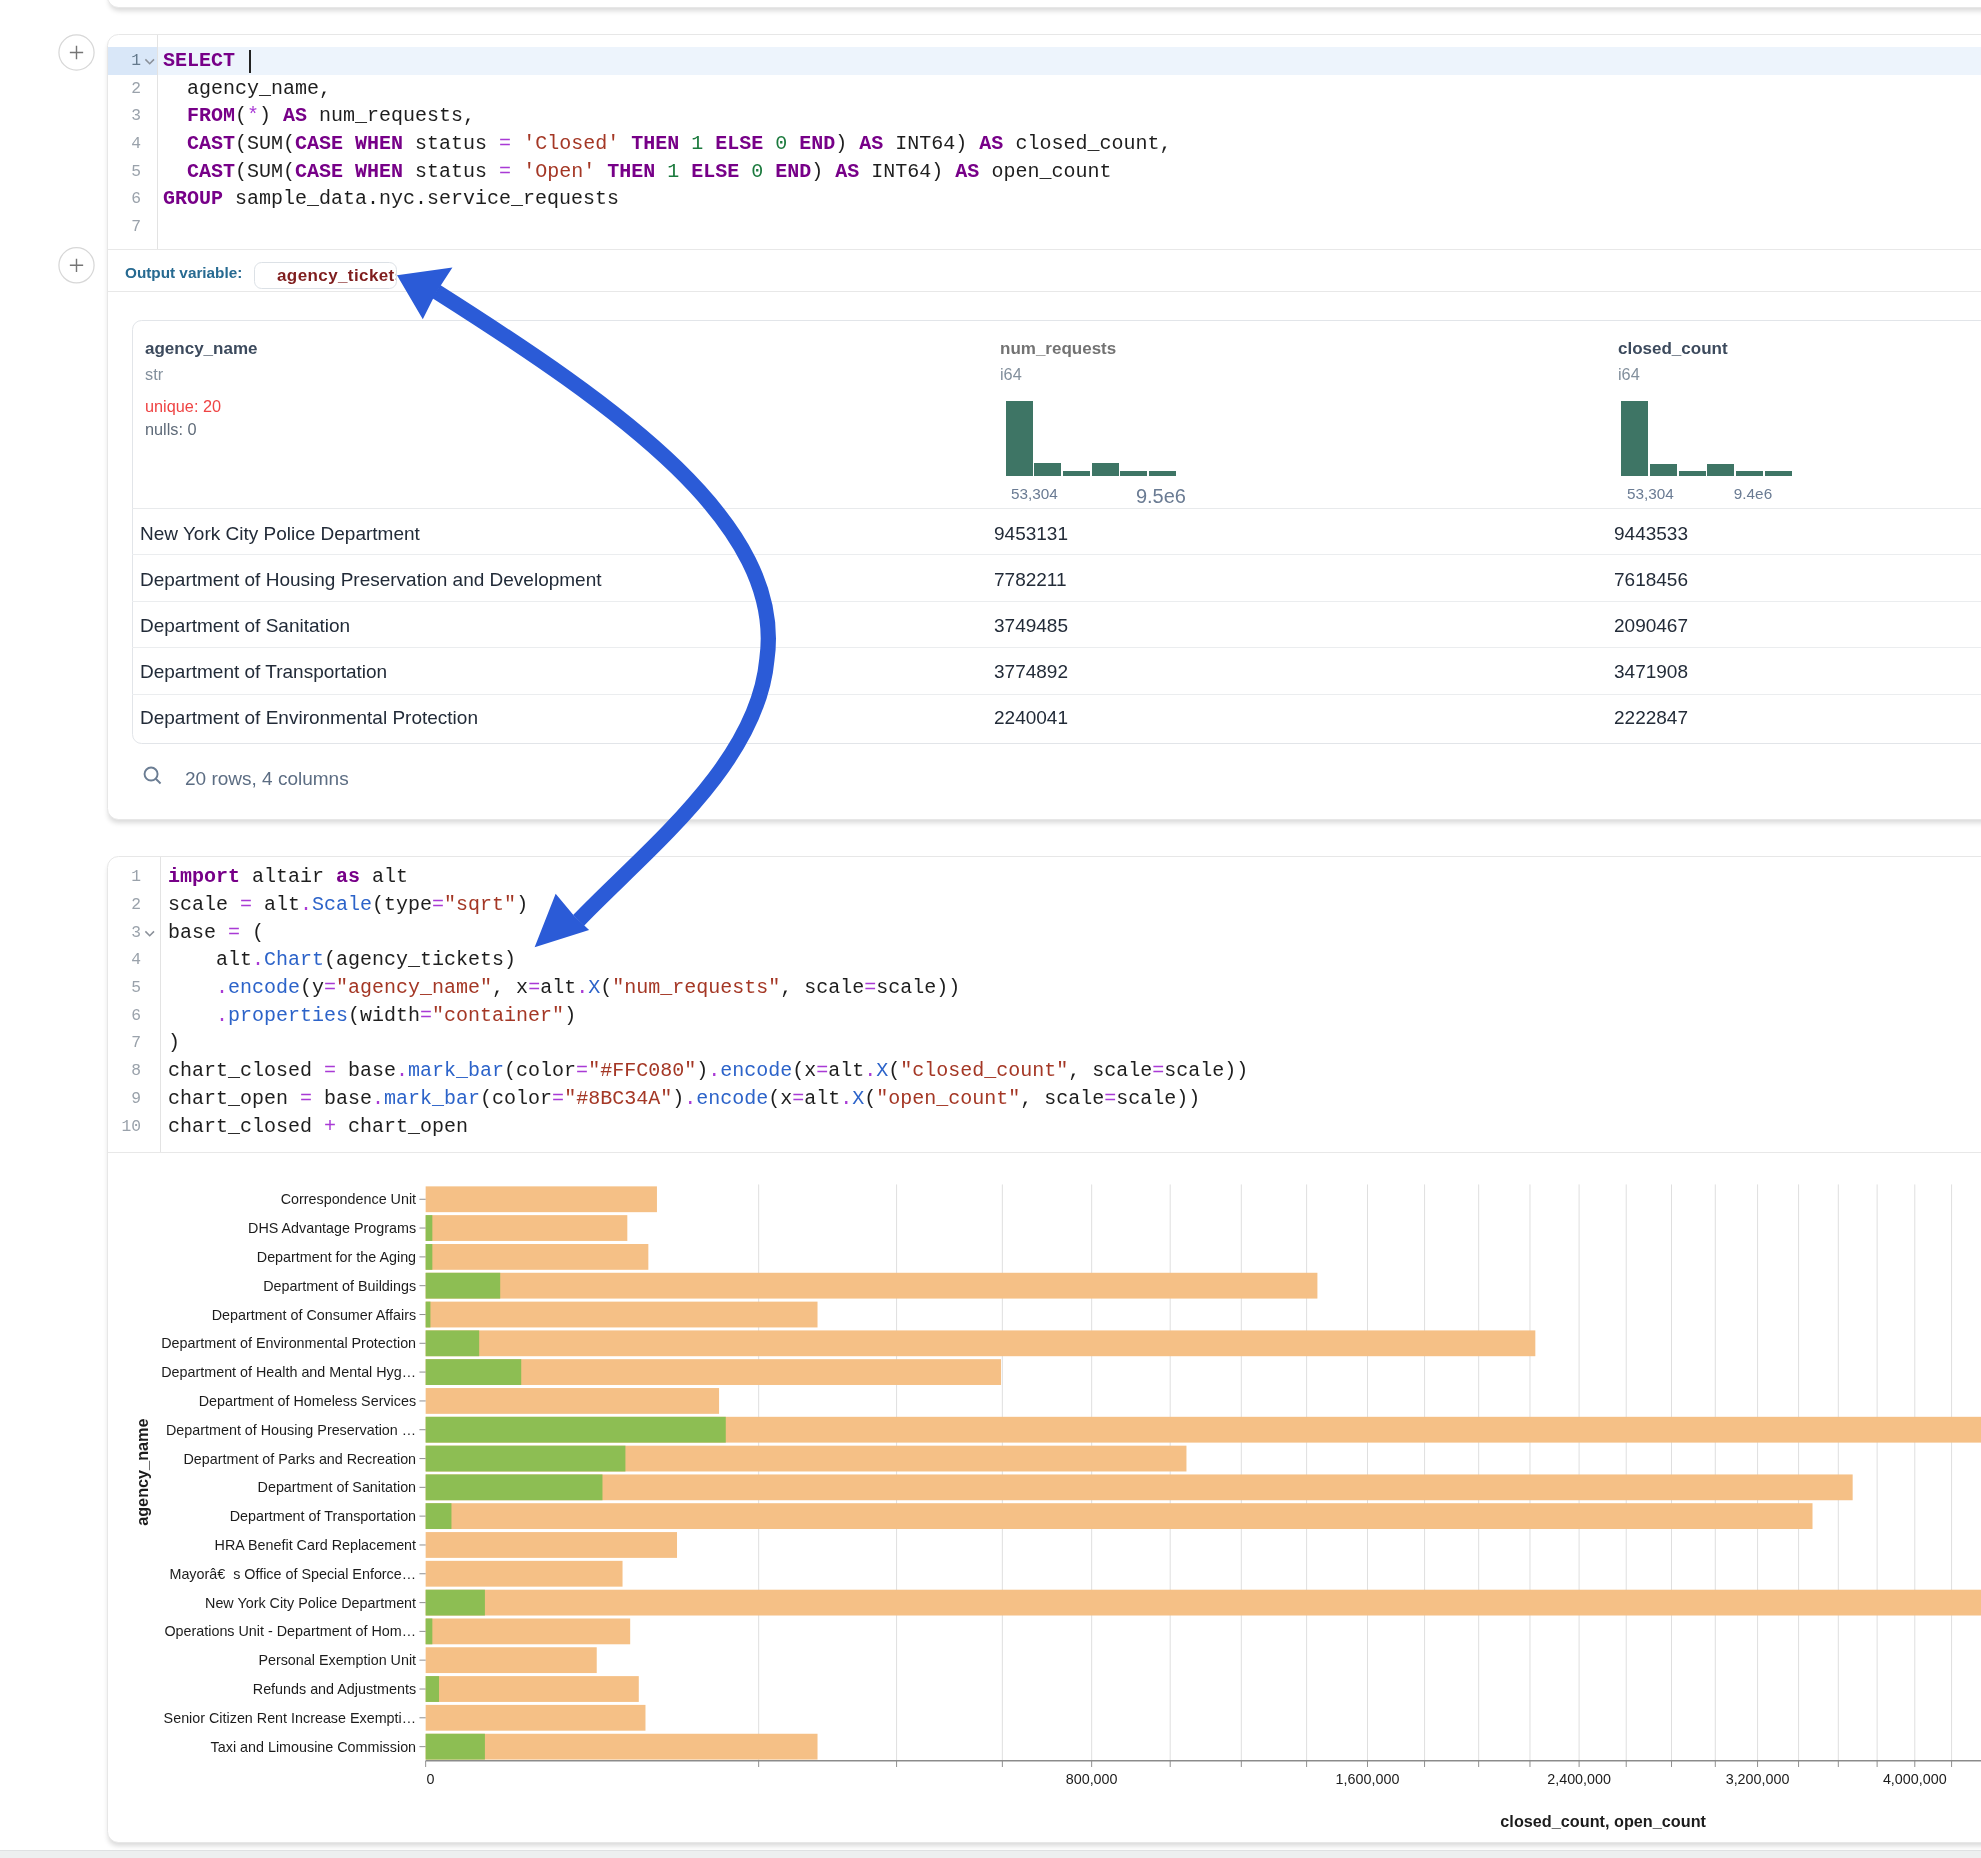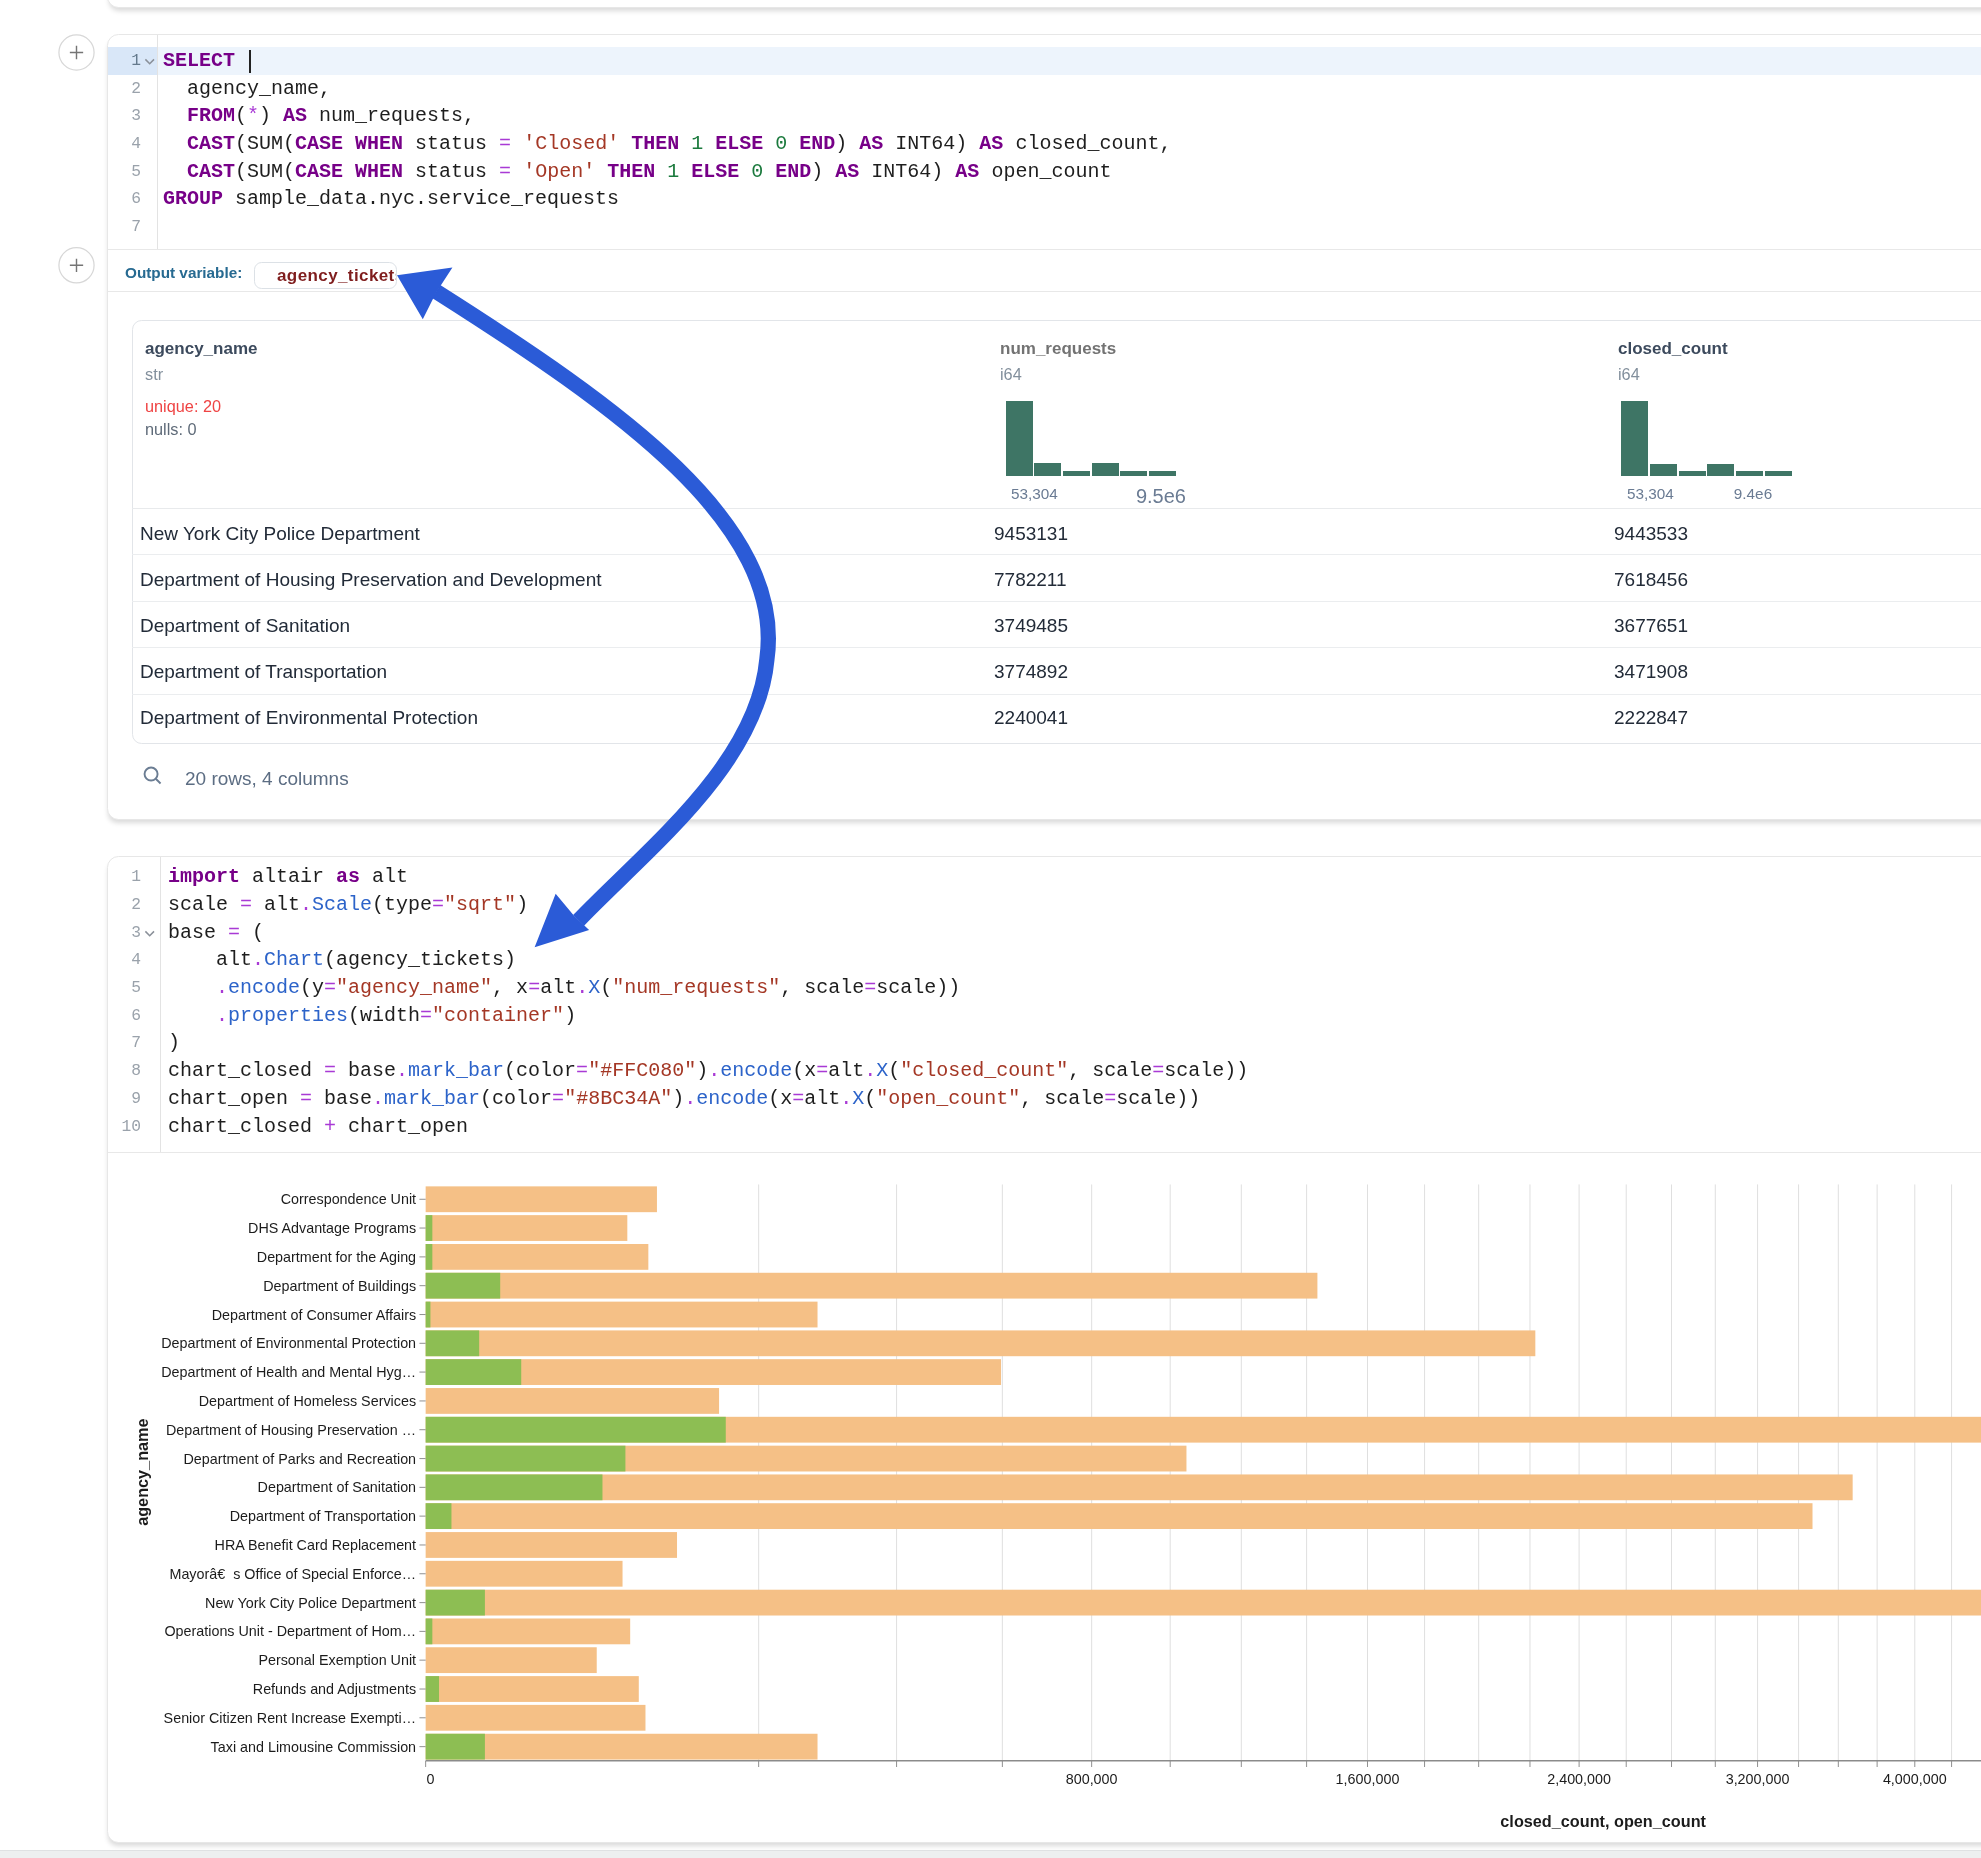--- a/index.html
+++ b/index.html
@@ -85,21 +85,21 @@
 <div class="rt" style="left:140px;top:519px">New York City Police Department</div>
 <div class="rt" style="left:994px;top:519px">9453131</div>
 <div class="rt" style="left:1614px;top:519px">9443533</div>
 <div style="position:absolute;left:132px;top:554px;width:1874px;height:1px;background:#ebedef"></div>
 <div class="rt" style="left:140px;top:565px">Department of Housing Preservation and Development</div>
 <div class="rt" style="left:994px;top:565px">7782211</div>
 <div class="rt" style="left:1614px;top:565px">7618456</div>
 <div style="position:absolute;left:132px;top:601px;width:1874px;height:1px;background:#ebedef"></div>
 <div class="rt" style="left:140px;top:611px">Department of Sanitation</div>
 <div class="rt" style="left:994px;top:611px">3749485</div>
-<div class="rt" style="left:1614px;top:611px">3677651</div>
+<div class="rt" style="left:1614px;top:611px">2090467</div>
 <div style="position:absolute;left:132px;top:647px;width:1874px;height:1px;background:#ebedef"></div>
 <div class="rt" style="left:140px;top:657px">Department of Transportation</div>
 <div class="rt" style="left:994px;top:657px">3774892</div>
 <div class="rt" style="left:1614px;top:657px">3471908</div>
 <div style="position:absolute;left:132px;top:694px;width:1874px;height:1px;background:#ebedef"></div>
 <div class="rt" style="left:140px;top:703px">Department of Environmental Protection</div>
 <div class="rt" style="left:994px;top:703px">2240041</div>
 <div class="rt" style="left:1614px;top:703px">2222847</div>
 
 <svg width="23" height="23" viewBox="0 0 24 24" style="position:absolute;left:141px;top:764px">

